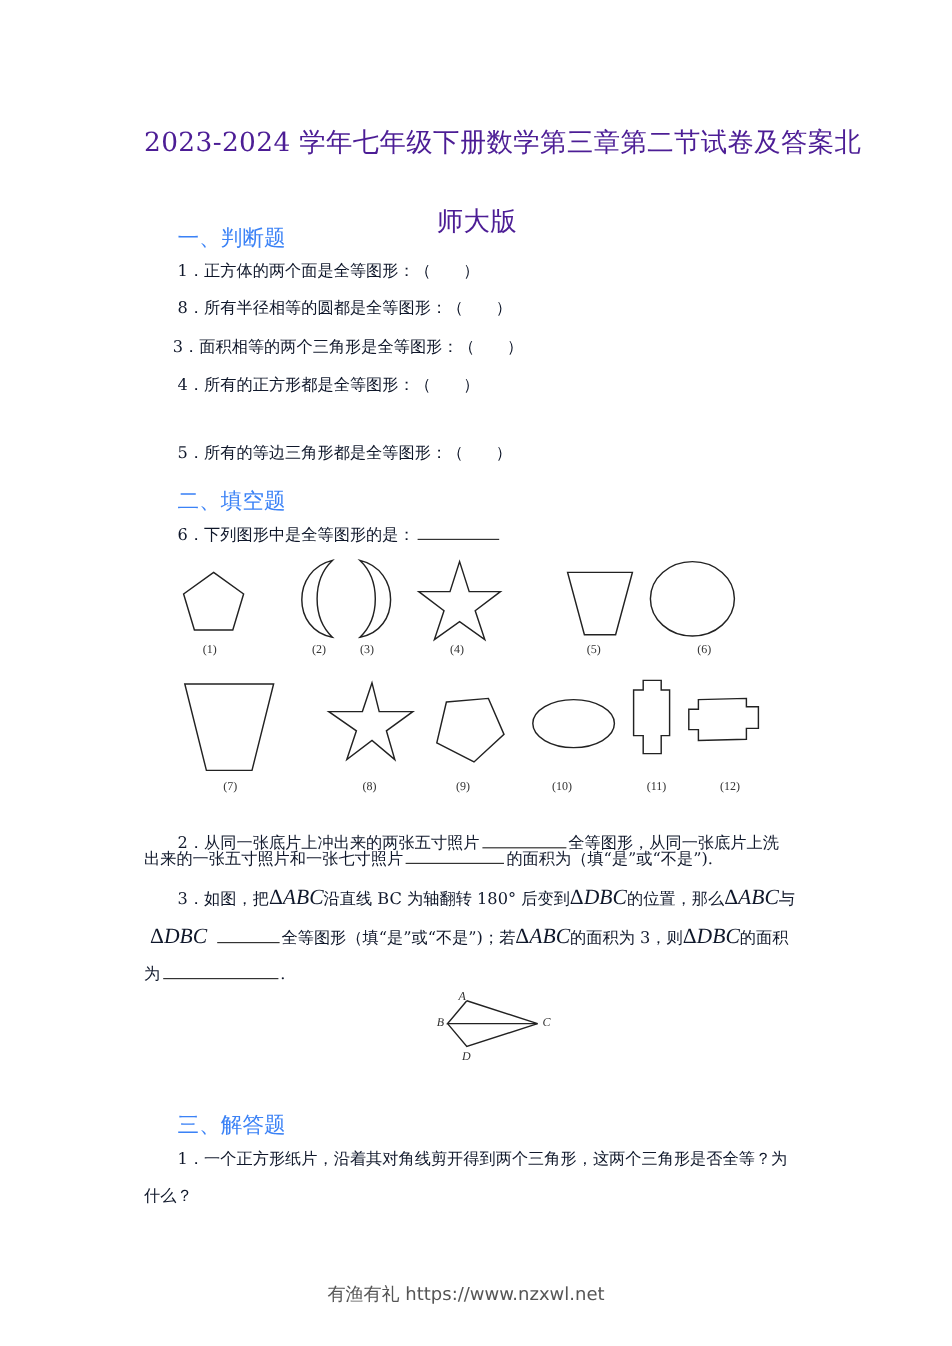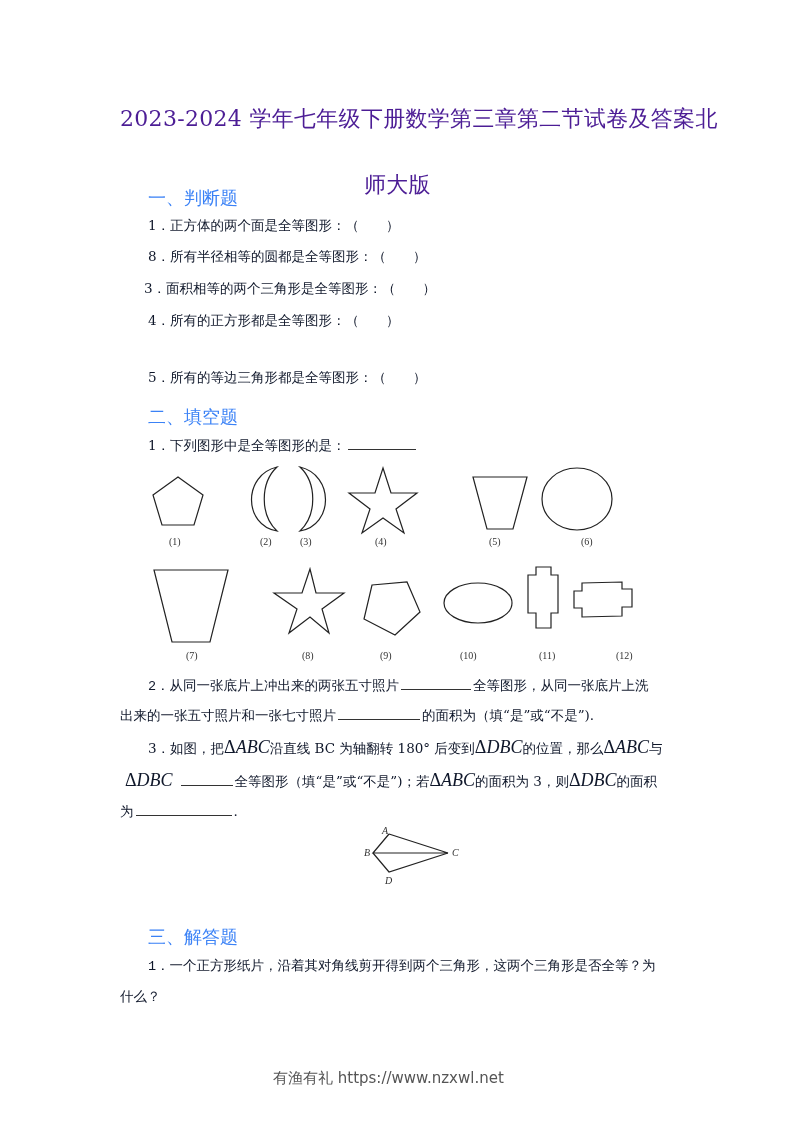--- a/index.html
+++ b/index.html
@@ -25,21 +25,21 @@
 
 <div class="abs sec" style="left:148px; top:186px;">一、判断题</div>
 <div class="abs q" style="left:148px; top:217px;">1．正方体的两个面是全等图形：（　　）</div>
 <div class="abs q" style="left:148px; top:248px;">8．所有半径相等的圆都是全等图形：（　　）</div>
 <div class="abs q" style="left:144px; top:280px;">3．面积相等的两个三角形是全等图形：（　　）</div>
 <div class="abs q" style="left:148px; top:312px;">4．所有的正方形都是全等图形：（　　）</div>
 <div class="abs q" style="left:148px; top:343px;margin-top:26px;">5．所有的等边三角形都是全等图形：（　　）</div>
 
 <div class="abs sec" style="left:148px; top:405px;">二、填空题</div>
 <div class="abs q" style="left:148px; top:437px;">
-  <span>1．下列图形中是全等图形的是：</span><span class="blank" style="width:68px;"></span>
+  <span>6．下列图形中是全等图形的是：</span><span class="blank" style="width:68px;"></span>
 </div>
 
 <svg style="left:148px; top:473px;" width="60" height="60">
   <polygon points="30,4 55,22 46,52 14,52 5,22"></polygon>
 </svg>
 <div class="abs lbl" style="left:169px; top:536px;">(1)</div>
 
 <svg style="left:248px; top:465px;" width="40" height="68">
   <path d="M29,2 C-5,10 -5,60 29,66 C12,50 12,18 29,2 Z"></path>
 </svg>
@@ -86,23 +86,23 @@
 <div class="abs lbl" style="left:460px; top:650px;">(10)</div>
 
 <svg style="left:525px; top:565px;" width="36" height="66">
   <polygon points="11,2 26,2 26,10 33,10 33,48 26,48 26,63 11,63 11,48 3,48 3,10 11,10"></polygon>
 </svg>
 <div class="abs lbl" style="left:539px; top:650px;">(11)</div>
 
 <svg style="left:572px; top:580px;" width="66" height="40">
   <polygon points="10,3 50,2 50,9 60,9 60,27 50,27 50,36 10,37 10,28 2,28 2,11 10,11"></polygon>
 </svg>
-<div class="abs lbl" style="left:616px; top:650px;">(12)</div>
+<div class="abs lbl" style="left:600px; top:650px;">(12)</div>
 
-<div class="abs q" style="left:148px; top:677px;font-family:Liberation Mono, monospace;">
+<div class="abs q" style="left:148px; top:694px;">
   <span>2．从同一张底片上冲出来的两张五寸照片</span><span class="blank" style="width:70px;"></span><span>全等图形，从同一张底片上洗</span>
 </div>
 <div class="abs q" style="left:120px; top:707px;">
   <span>出来的一张五寸照片和一张七寸照片</span><span class="blank" style="width:82px;"></span><span>的面积为（填“是”或“不是”).</span>
 </div>
 
 <div class="abs q" style="left:148px; top:737px;">
   <span>3．如图，把</span><span class="math"><span class="delta">Δ</span><span>ABC</span></span><span>沿直线 BC 为轴翻转 180° 后变到</span><span class="math"><span class="delta">Δ</span><span>DBC</span></span><span>的位置，那么</span><span class="math"><span class="delta">Δ</span><span>ABC</span></span><span>与</span>
 </div>
 <div class="abs q" style="left:125px; top:770px;">
@@ -115,16 +115,16 @@
 <svg style="left:360px; top:825px;" width="110" height="65">
   <polyline points="29,9 88,28 13,28 29,9"></polyline>
   <polyline points="13,28 29,47 88,28"></polyline>
 </svg>
 <div class="abs lbl" style="left:382px; top:825px; font-style:italic; font-size:10px;">A</div>
 <div class="abs lbl" style="left:364px; top:847px; font-style:italic; font-size:10px;">B</div>
 <div class="abs lbl" style="left:452px; top:847px; font-style:italic; font-size:10px;">C</div>
 <div class="abs lbl" style="left:385px; top:875px; font-style:italic; font-size:10px;">D</div>
 
 <div class="abs sec" style="left:148px; top:925px;text-align:right;">三、解答题</div>
-<div class="abs q" style="left:148px; top:957px;font-family:Liberation Mono, monospace;">1．一个正方形纸片，沿着其对角线剪开得到两个三角形，这两个三角形是否全等？为</div>
+<div class="abs q" style="left:148px; top:957px;">1．一个正方形纸片，沿着其对角线剪开得到两个三角形，这两个三角形是否全等？为</div>
 <div class="abs q" style="left:120px; top:988px;">什么？</div>
 
 <div class="abs footer" style="left:273px; top:1069px;">有渔有礼 https://www.nzxwl.net</div>
 
 </body></html>

